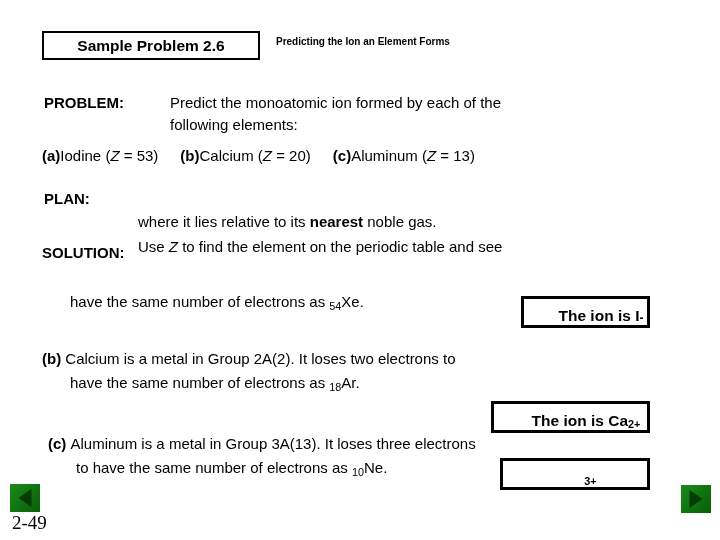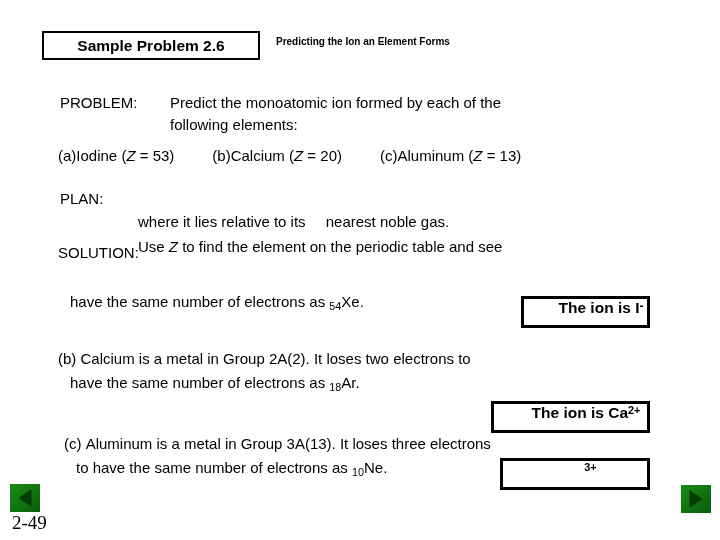--- a/index.html
+++ b/index.html
@@ -49,21 +49,21 @@
     white-space: nowrap;
   }
 
   
   .txt {
     position: absolute;
     font-size: 15px;
     line-height: 23px;
     white-space: nowrap;
   }
-  .b { font-weight: normal; margin-left: 16px; }
+  .b { font-weight: bold; }
   .i { font-style: italic; }
   sub.sm {
     font-size: 0.72em;
     vertical-align: -0.28em;
     letter-spacing: 0px;
   }
   sup.sm {
     font-size: 0.70em;
     vertical-align: 0.40em;
   }
@@ -97,21 +97,21 @@
   #sol-c-line1 { left: 48px; top: 432px; }
   #sol-c-line2 { left: 76px; top: 456px; }
 
   
   .answer-box {
     position: absolute;
     border: 3px solid #000;
     box-sizing: border-box;
     background: #ffffff;
     display: flex;
-    align-items: flex-start;
+    align-items: flex-end;
     justify-content: center;
     font-size: 15.5px;
     font-weight: bold;
     white-space: nowrap;
     padding-left: 31px;
   }
   #answer-box-a { left: 521px; top: 296px; width: 129px; height: 32px; }
   #answer-box-b { left: 491px; top: 401px; width: 159px; height: 32px; }
   #answer-box-c { left: 500px; top: 458px; width: 150px; height: 32px; }
 

